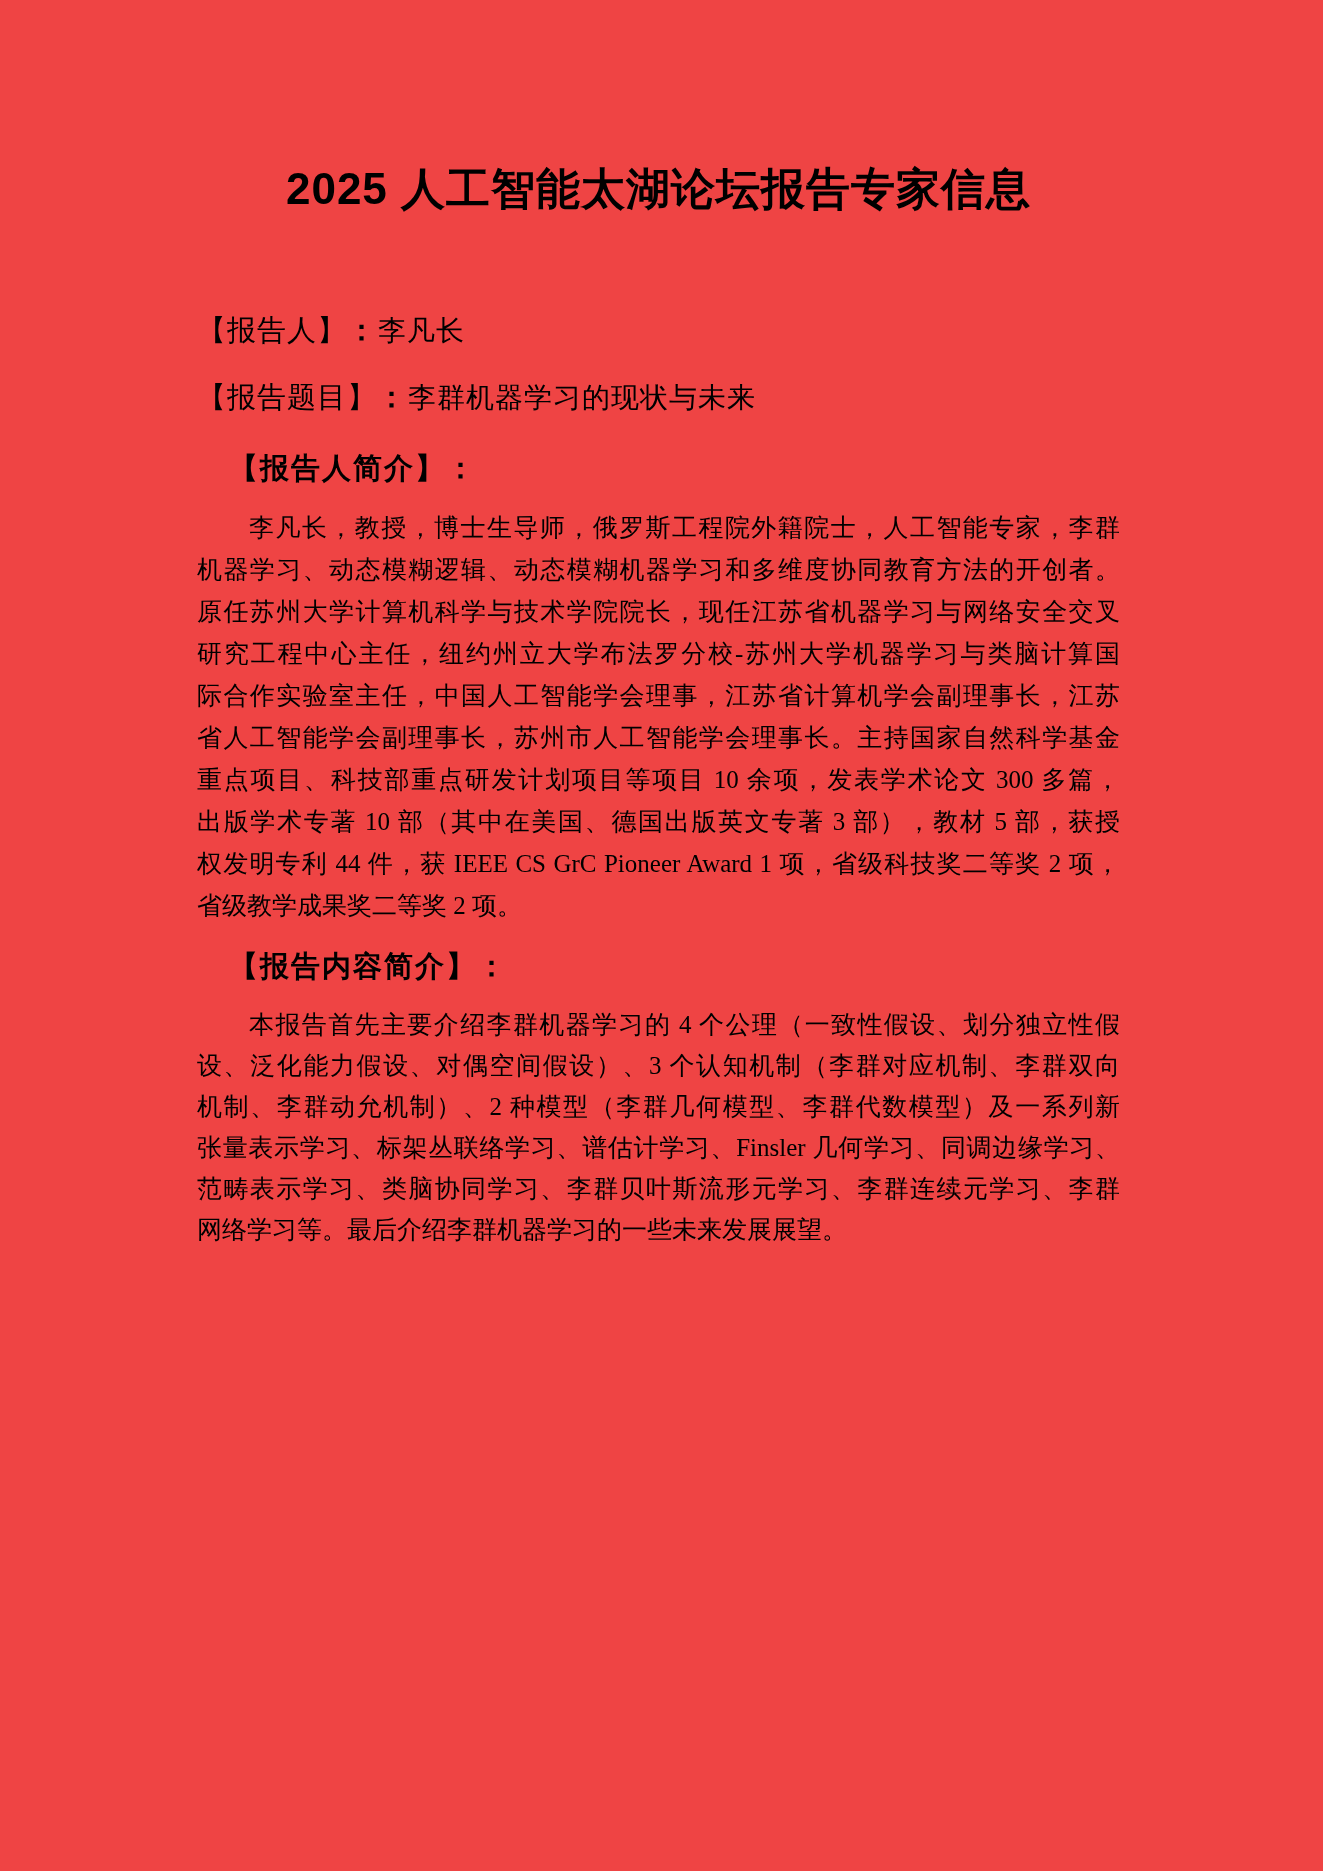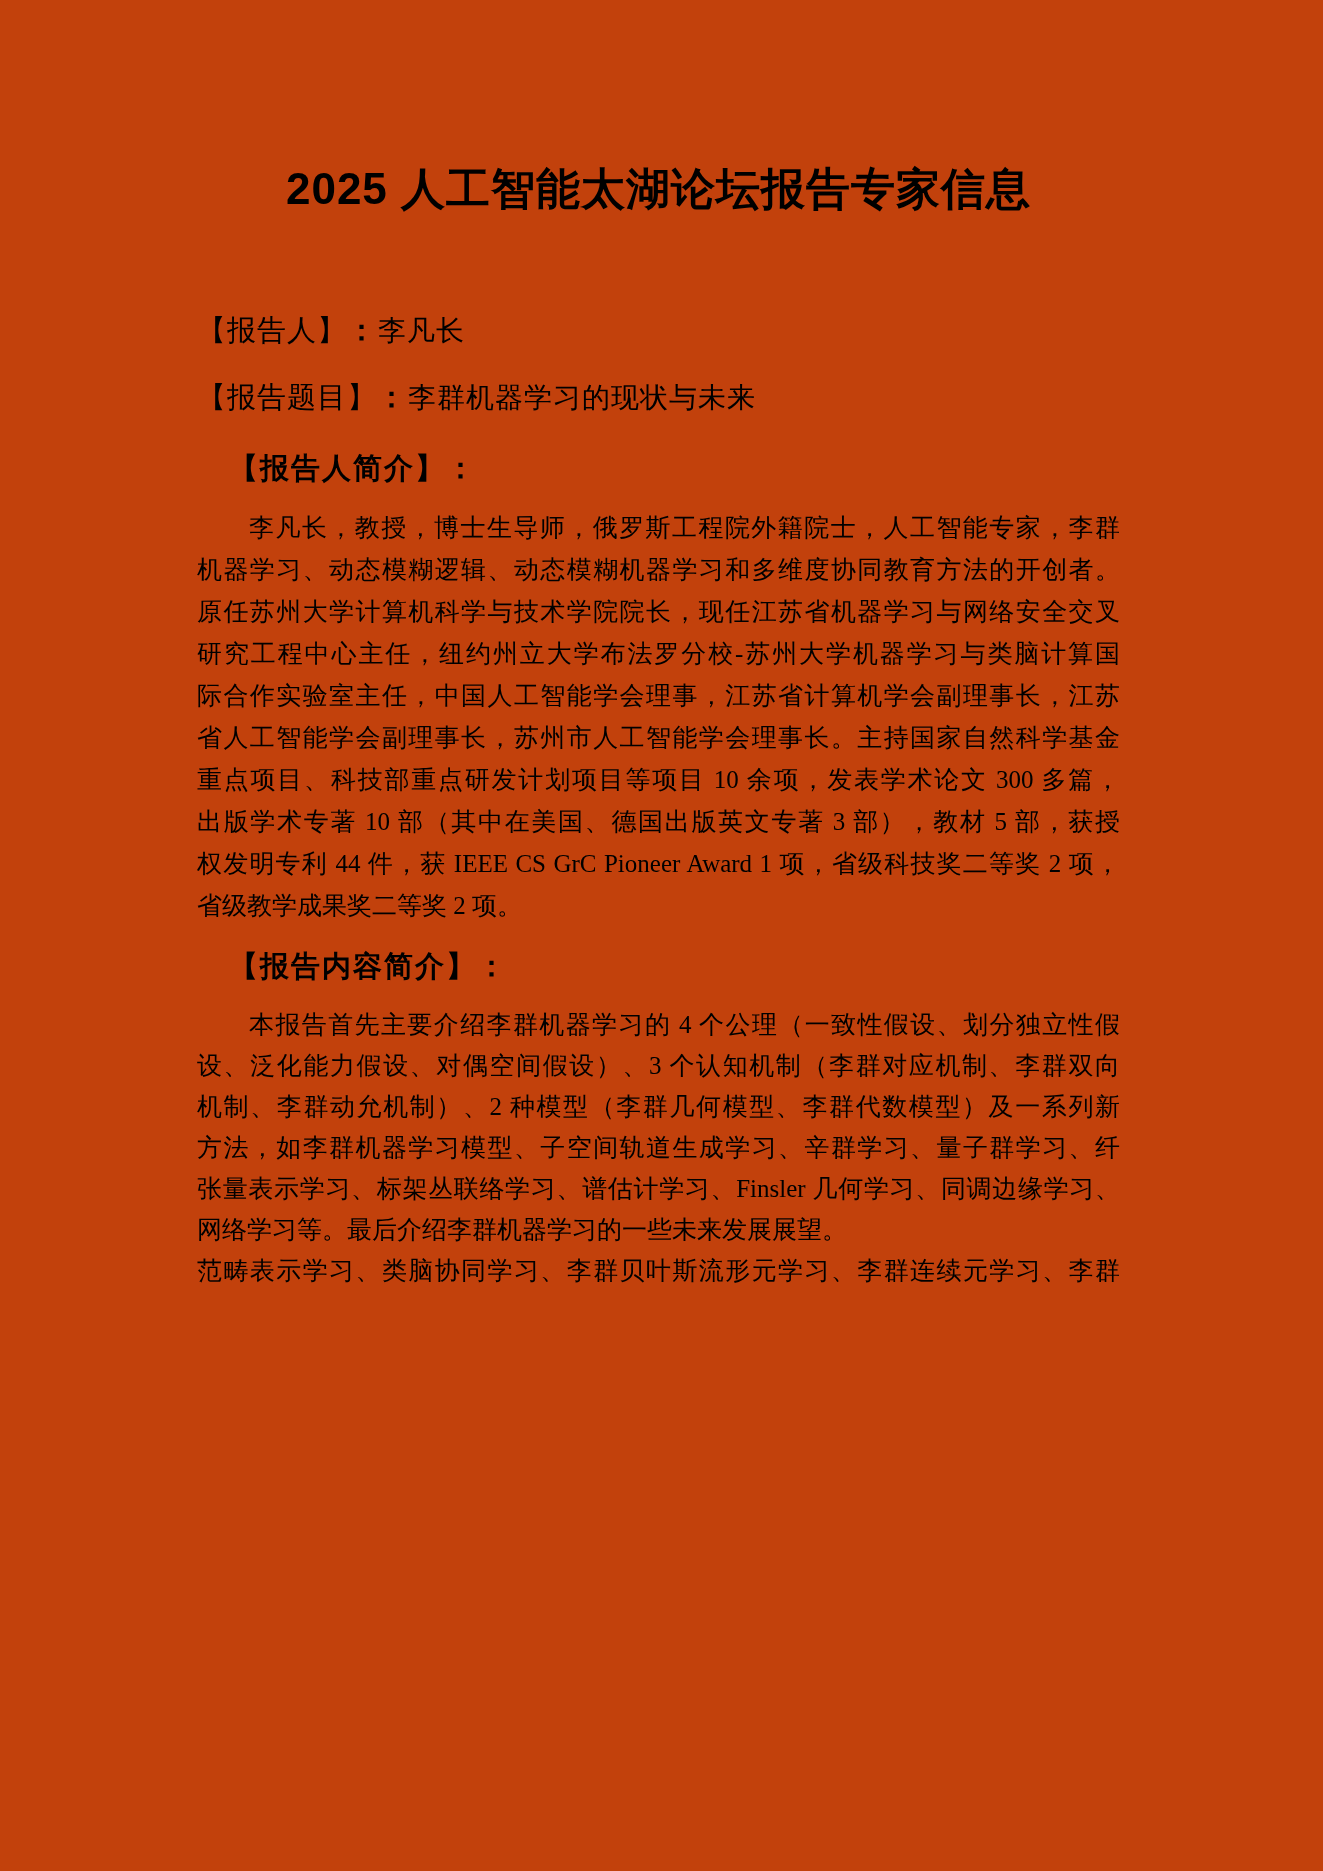--- a/index.html
+++ b/index.html
@@ -4,21 +4,21 @@
 <style>
   html, body {
     margin: 0;
     padding: 0;
     background: #ffffff;
   }
   .page {
     position: relative;
     width: 1323px;
     height: 1871px;
-    background: #c2410c;
+    background: #ef4444;
     color: #000000;
     font-family: "Liberation Serif", "DejaVu Serif", serif;
     overflow: hidden;
   }
   .doc-title {
     position: absolute;
     top: 163px;
     left: 197px;
     width: 923px;
     margin: 0;
@@ -107,19 +107,18 @@
       <div class="line">权发明专利 44 件，获 IEEE CS GrC Pioneer Award 1 项，省级科技奖二等奖 2 项，</div>
       <div class="line last">省级教学成果奖二等奖 2 项。</div>
     </div>
 
   <div class="sec-heading" style="top:948px">【报告内容简介】：</div>
 
   <div class="para para-abstract">
       <div class="line indent">本报告首先主要介绍李群机器学习的 4 个公理（一致性假设、划分独立性假</div>
       <div class="line">设、泛化能力假设、对偶空间假设）、3 个认知机制（李群对应机制、李群双向</div>
       <div class="line">机制、李群动允机制）、2 种模型（李群几何模型、李群代数模型）及一系列新</div>
-      <div class="line">方法，如李群机器学习模型、子空间轨道生成学习、辛群学习、量子群学习、纤</div>
       <div class="line">张量表示学习、标架丛联络学习、谱估计学习、Finsler 几何学习、同调边缘学习、</div>
+      <div class="line">范畴表示学习、类脑协同学习、李群贝叶斯流形元学习、李群连续元学习、李群</div>
       <div class="line last">网络学习等。最后介绍李群机器学习的一些未来发展展望。</div>
-      <div class="line">范畴表示学习、类脑协同学习、李群贝叶斯流形元学习、李群连续元学习、李群</div>
     </div>
 
 </div>
 
 </body></html>

